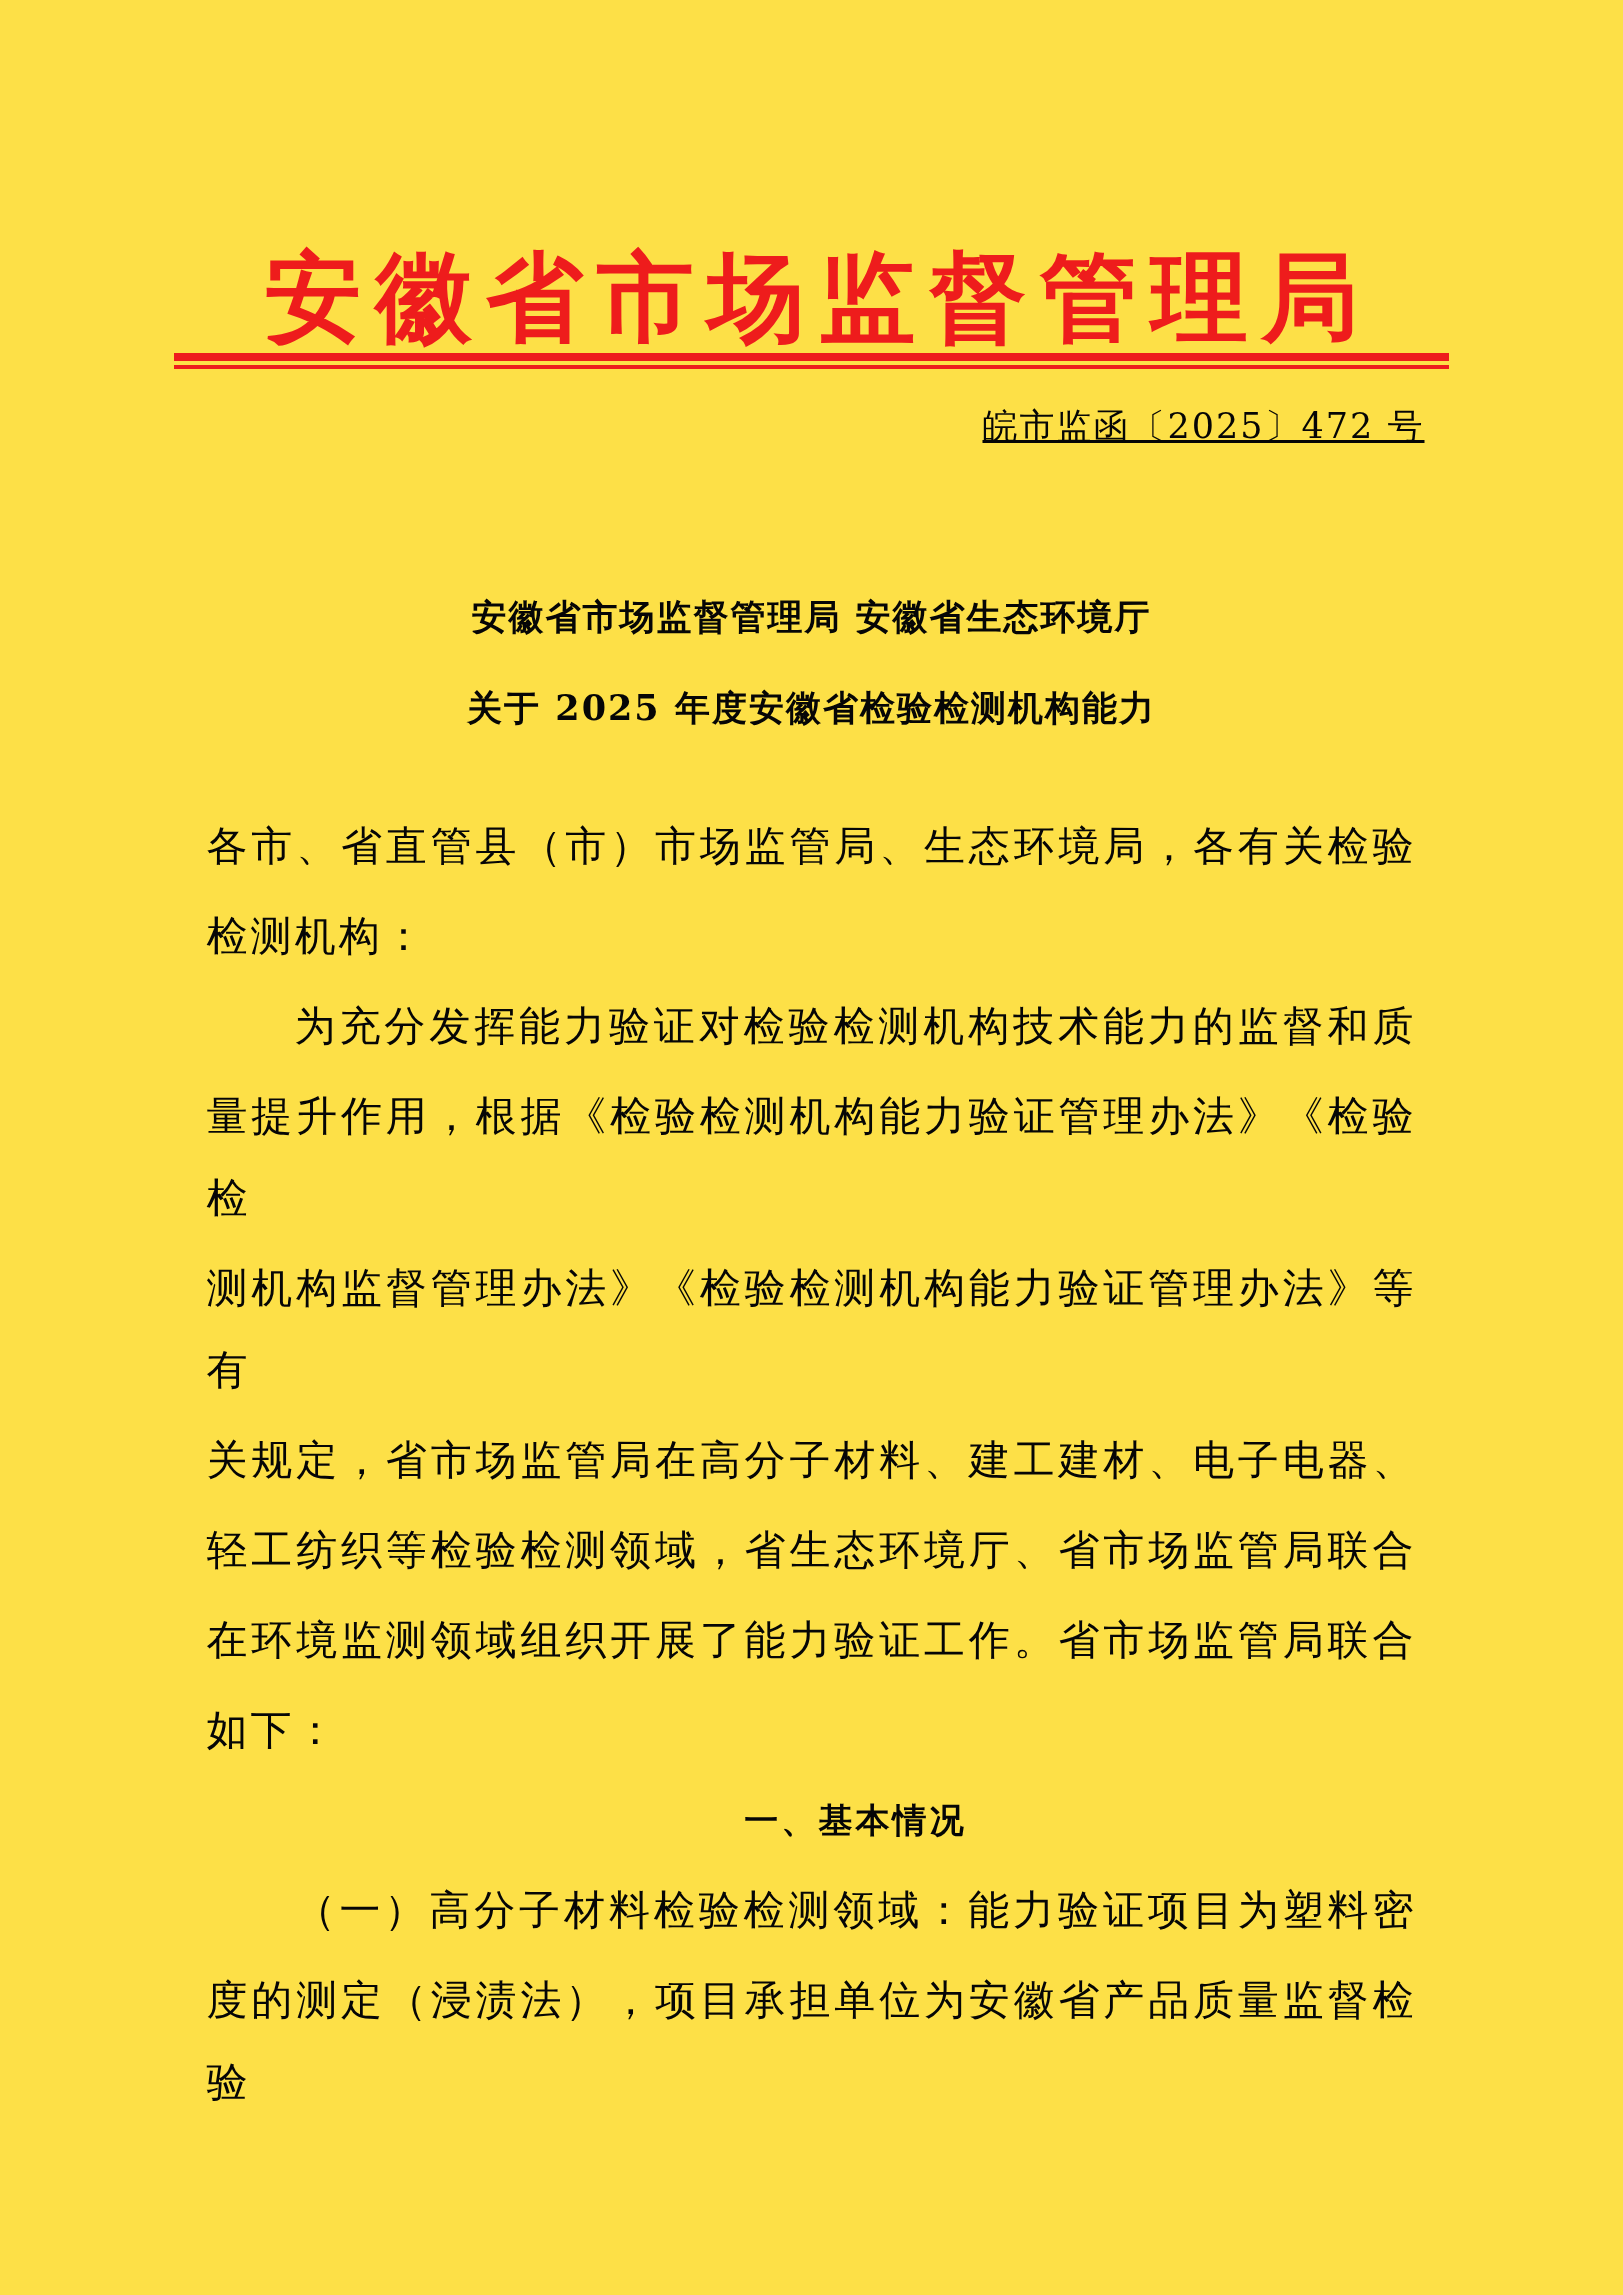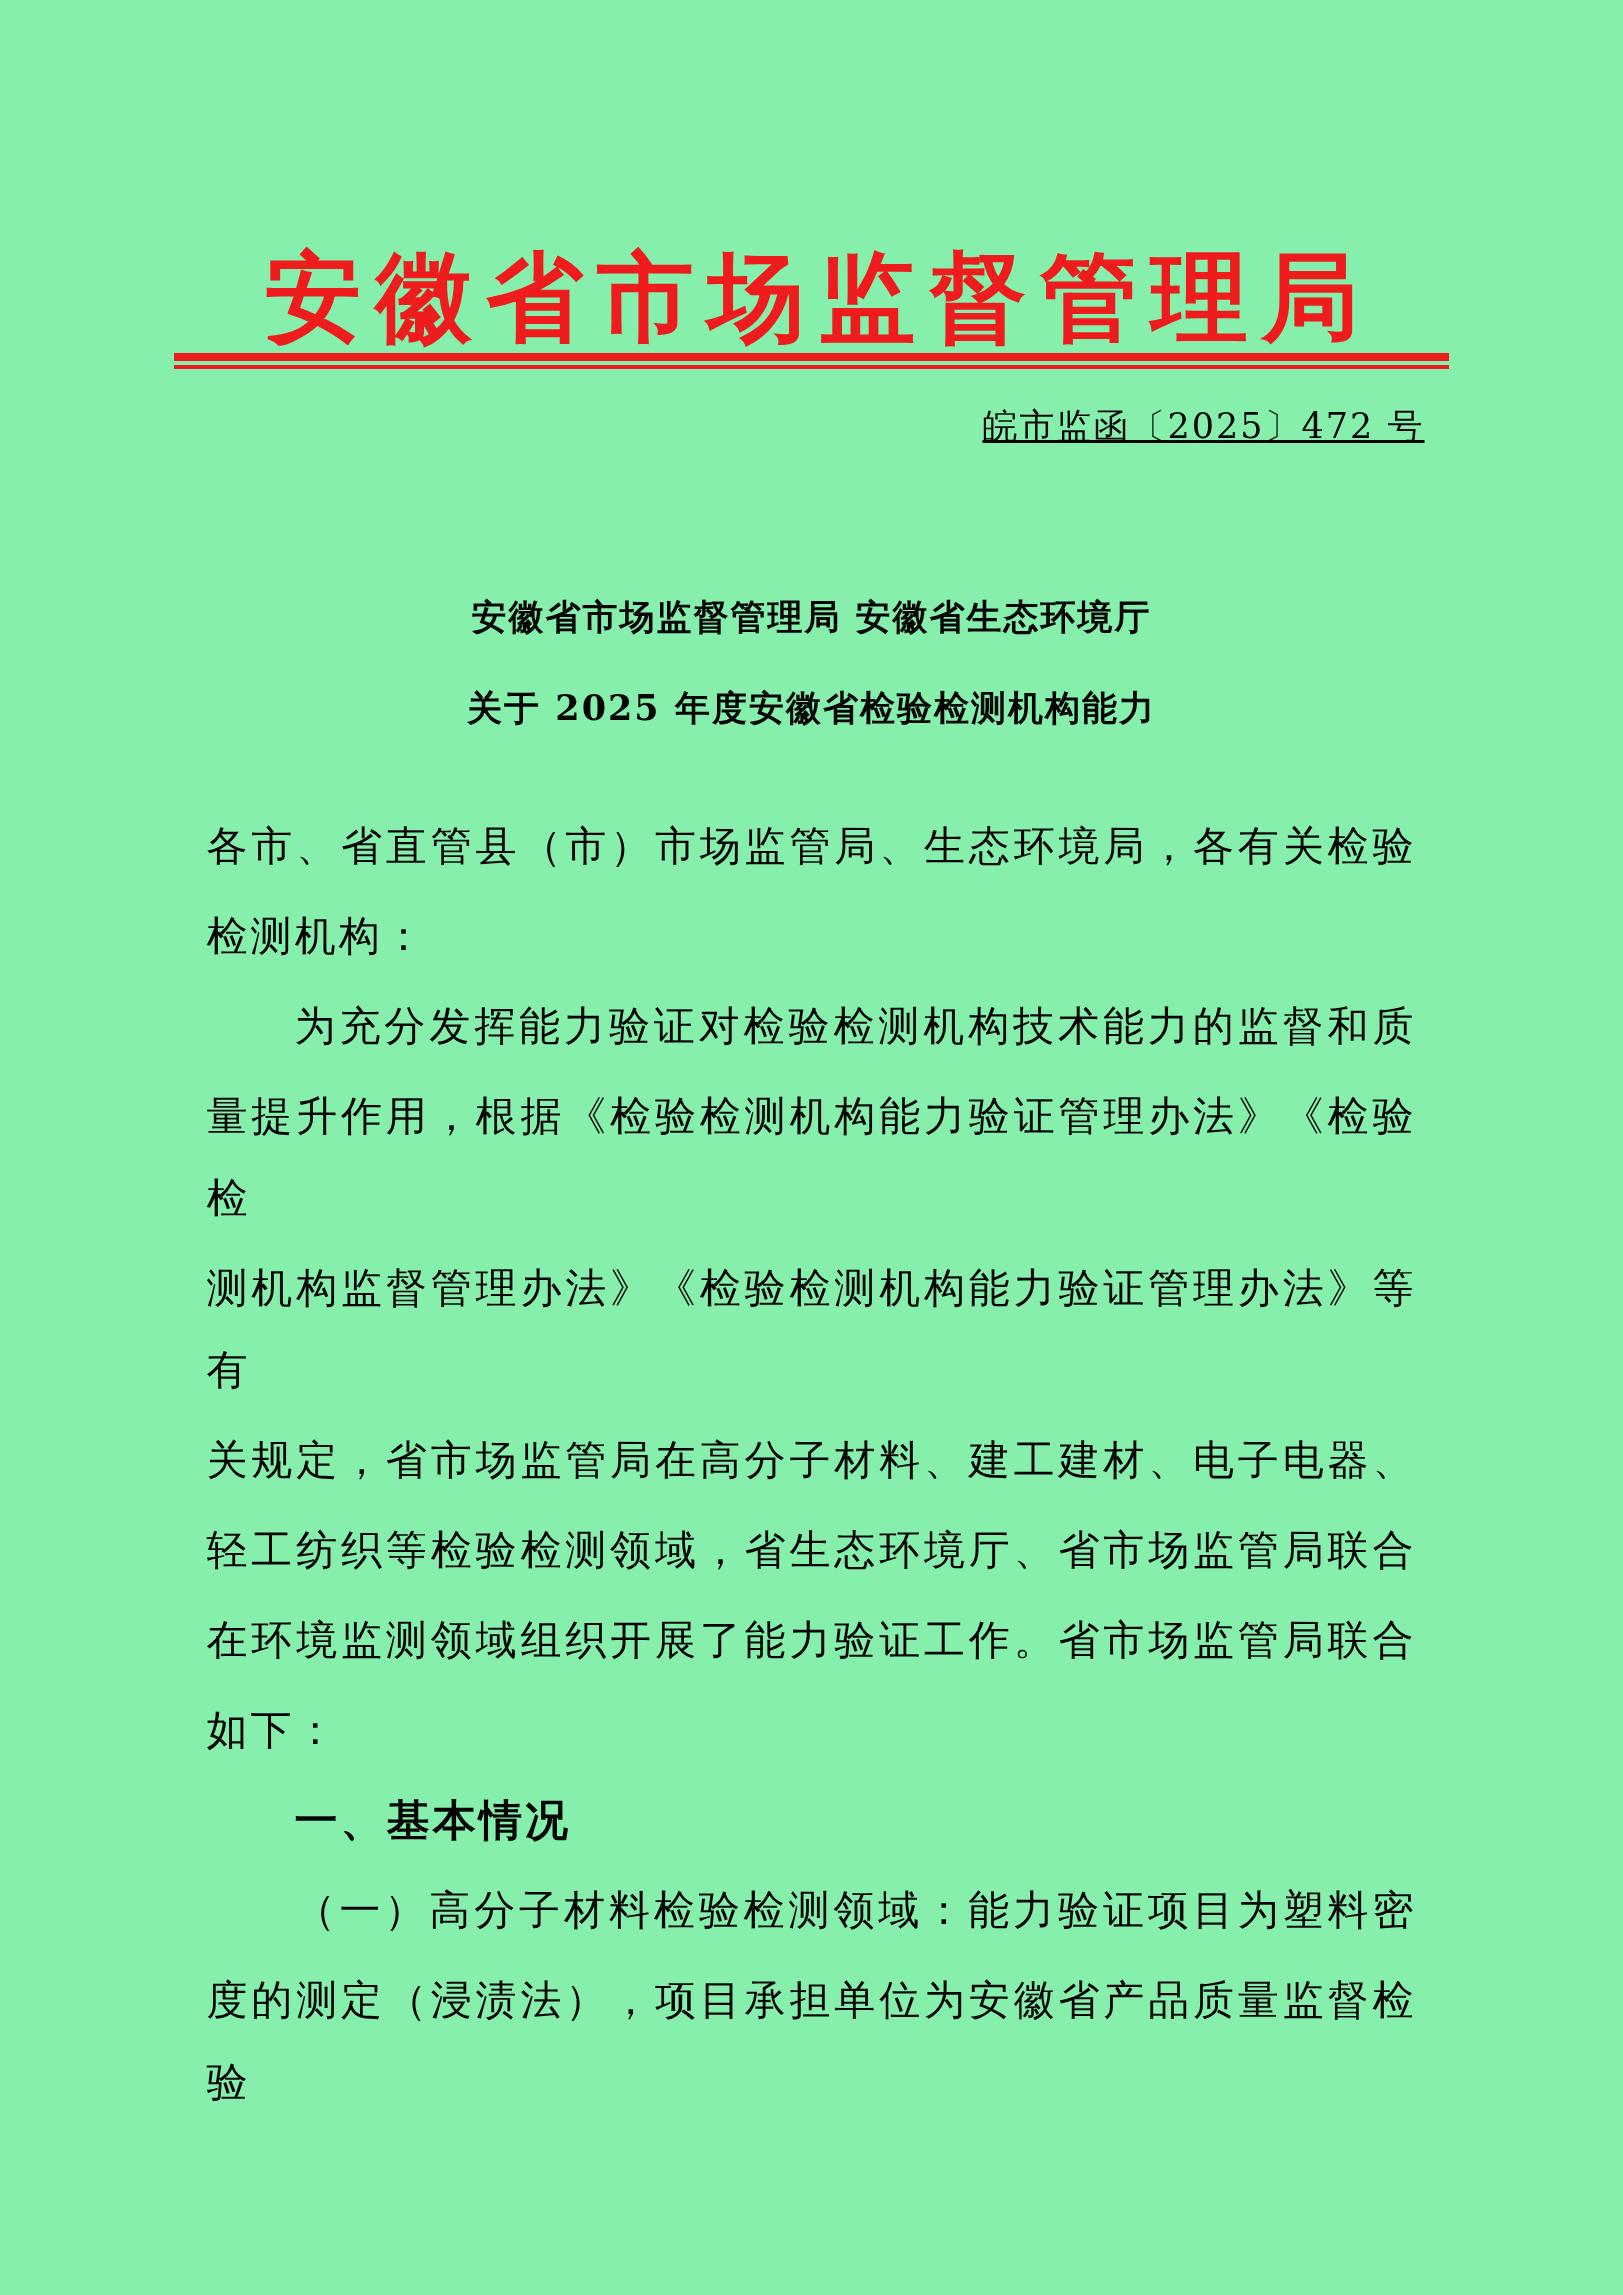--- a/index.html
+++ b/index.html
@@ -4,21 +4,21 @@
 <style>
   html, body {
     margin: 0;
     padding: 0;
     background: #ffffff;
   }
   .page {
     position: relative;
     width: 1623px;
     height: 2295px;
-    background: #86efac;
+    background: #fde047;
     overflow: hidden;
     font-family: "DejaVu Serif", "Liberation Serif", serif;
     color: #060606;
   }
   .inner {
     margin: 0 174px;
   }
   
   .letterhead {
     padding-top: 249px;
@@ -82,21 +82,22 @@
   }
   .line.j {
     white-space: normal;
     text-align: justify;
     text-align-last: justify;
   }
   .line.indent { text-indent: 88px; }
   .line.heading {
     font-family: "DejaVu Sans", "Liberation Sans", sans-serif;
     font-weight: 700;
-    font-size: 43px;
+    font-size: 34px;
+    text-align: center;
   }
 </style>
 </head>
 <body>
 
 <div class="page">
   <div class="inner">
 
     <header class="letterhead">
       <div class="lh-line lh-line1">安徽省市场监督管理局</div>

